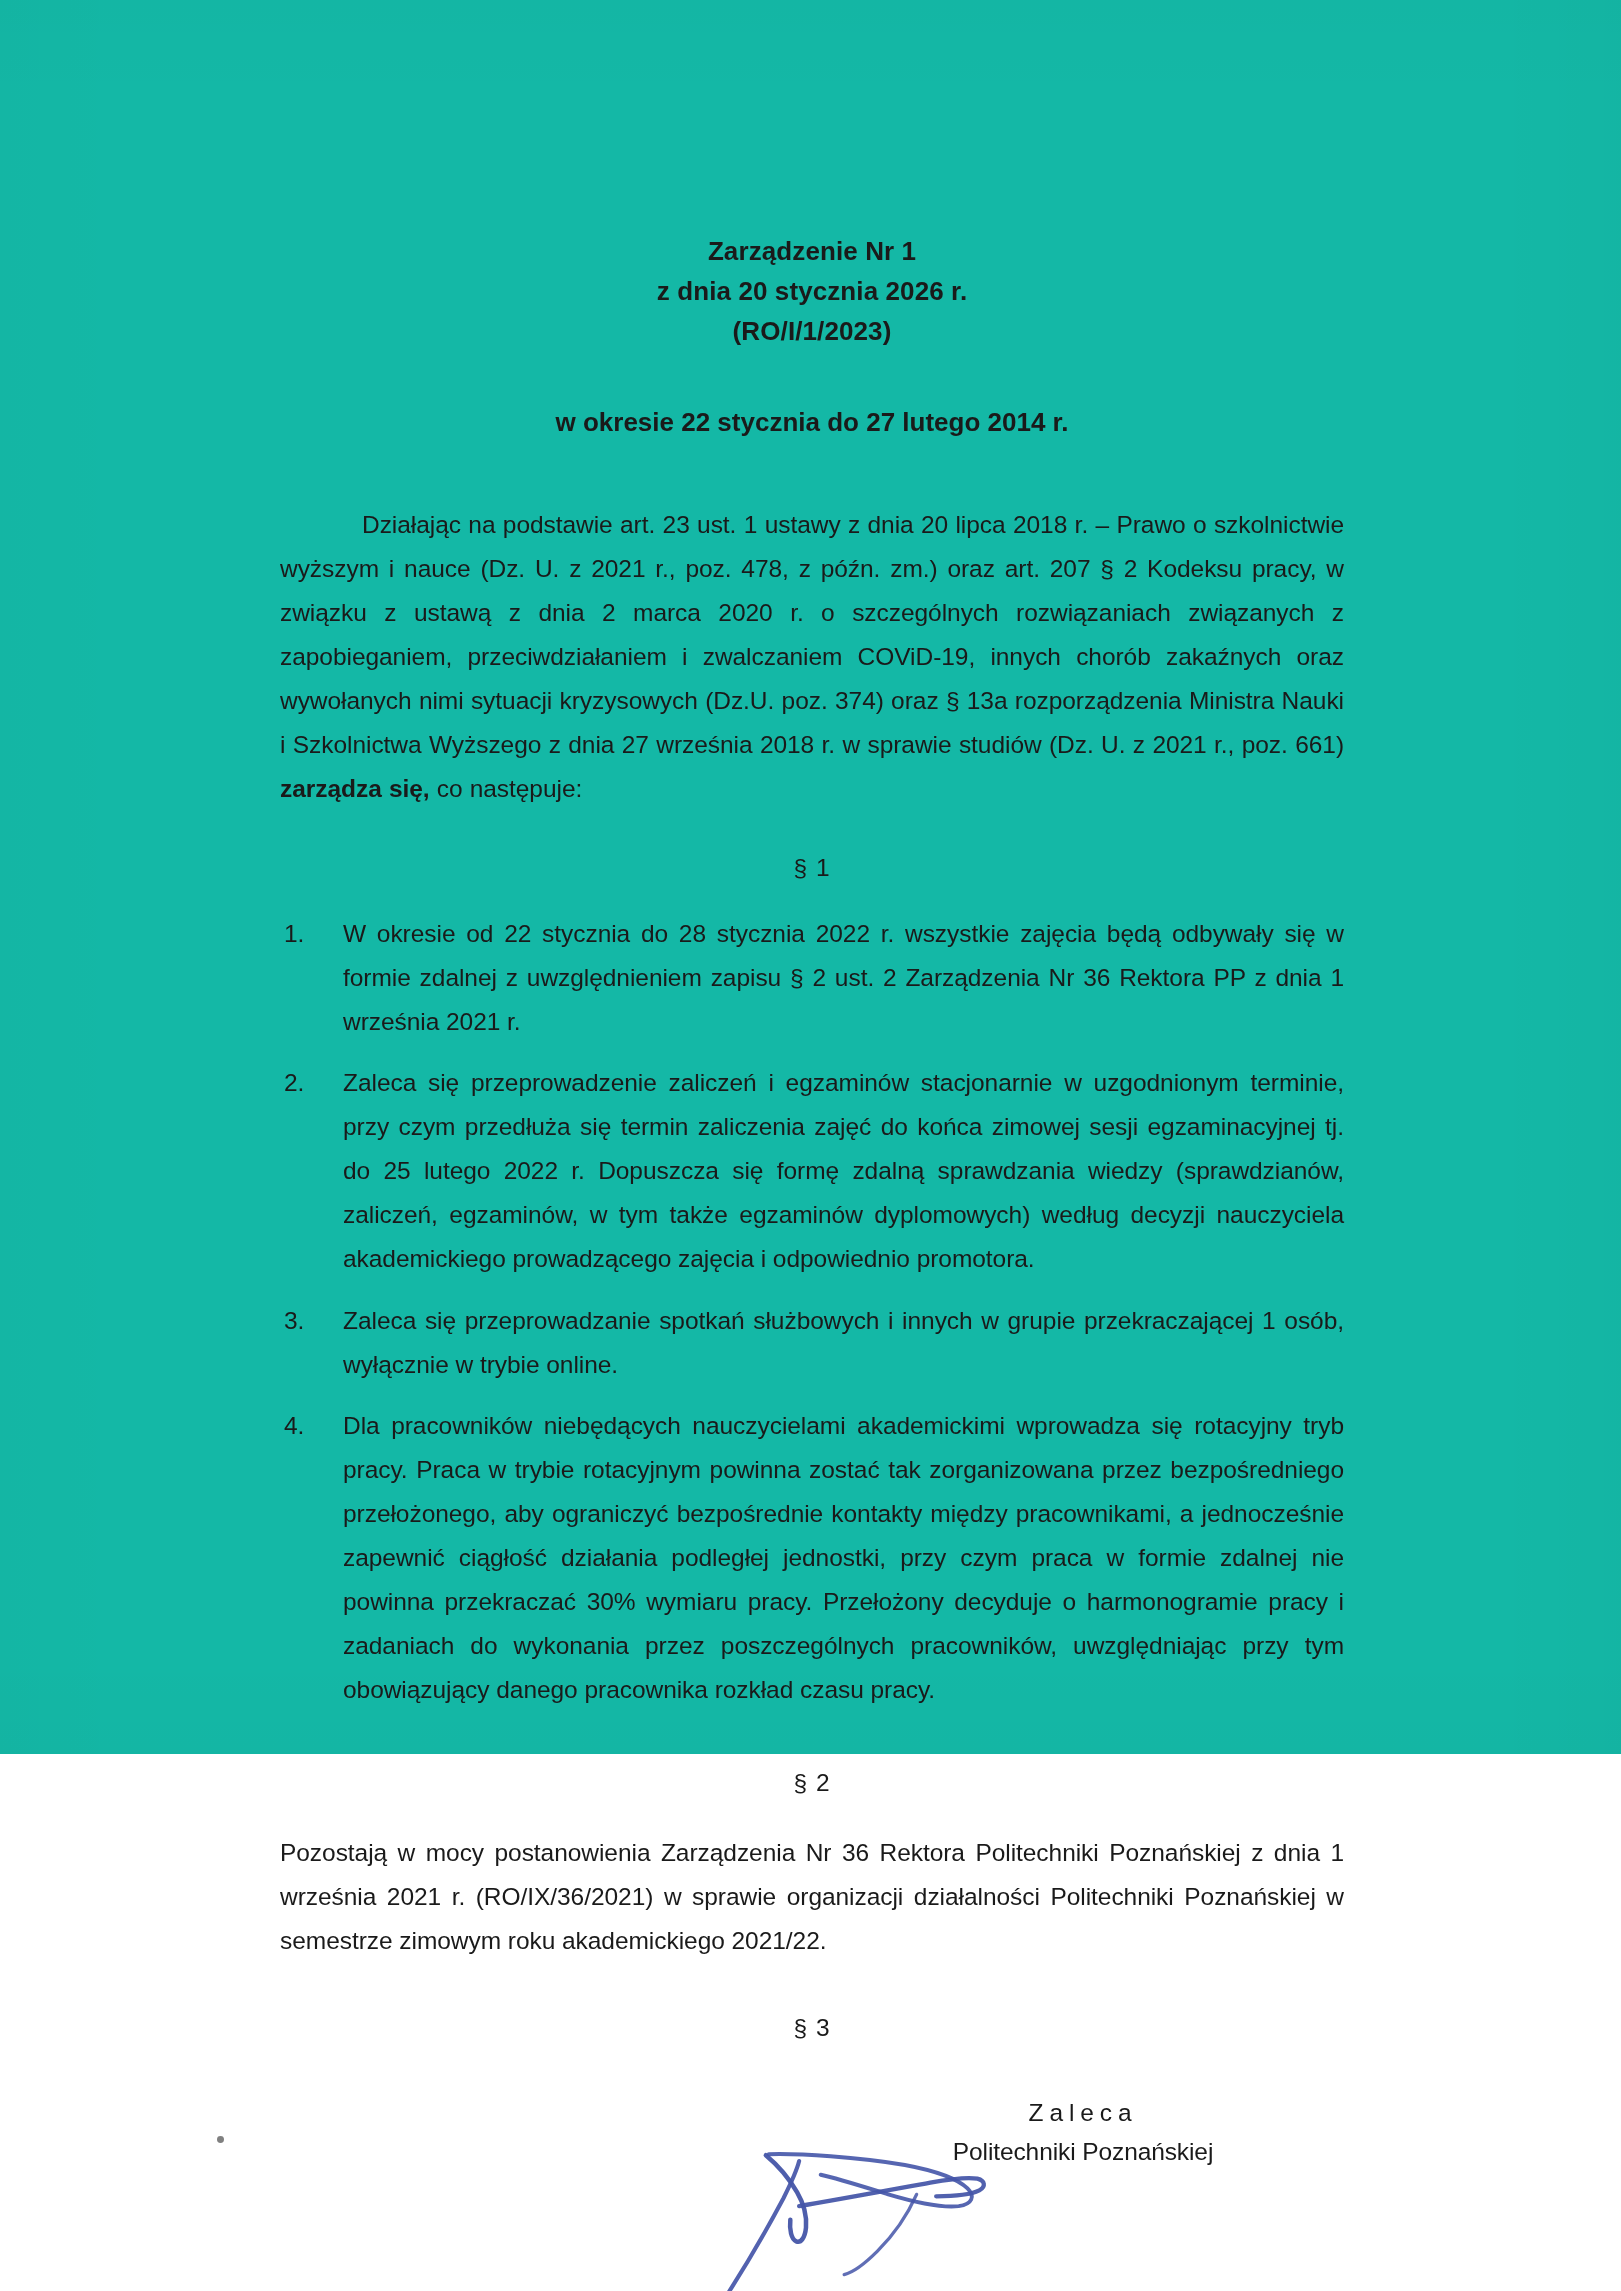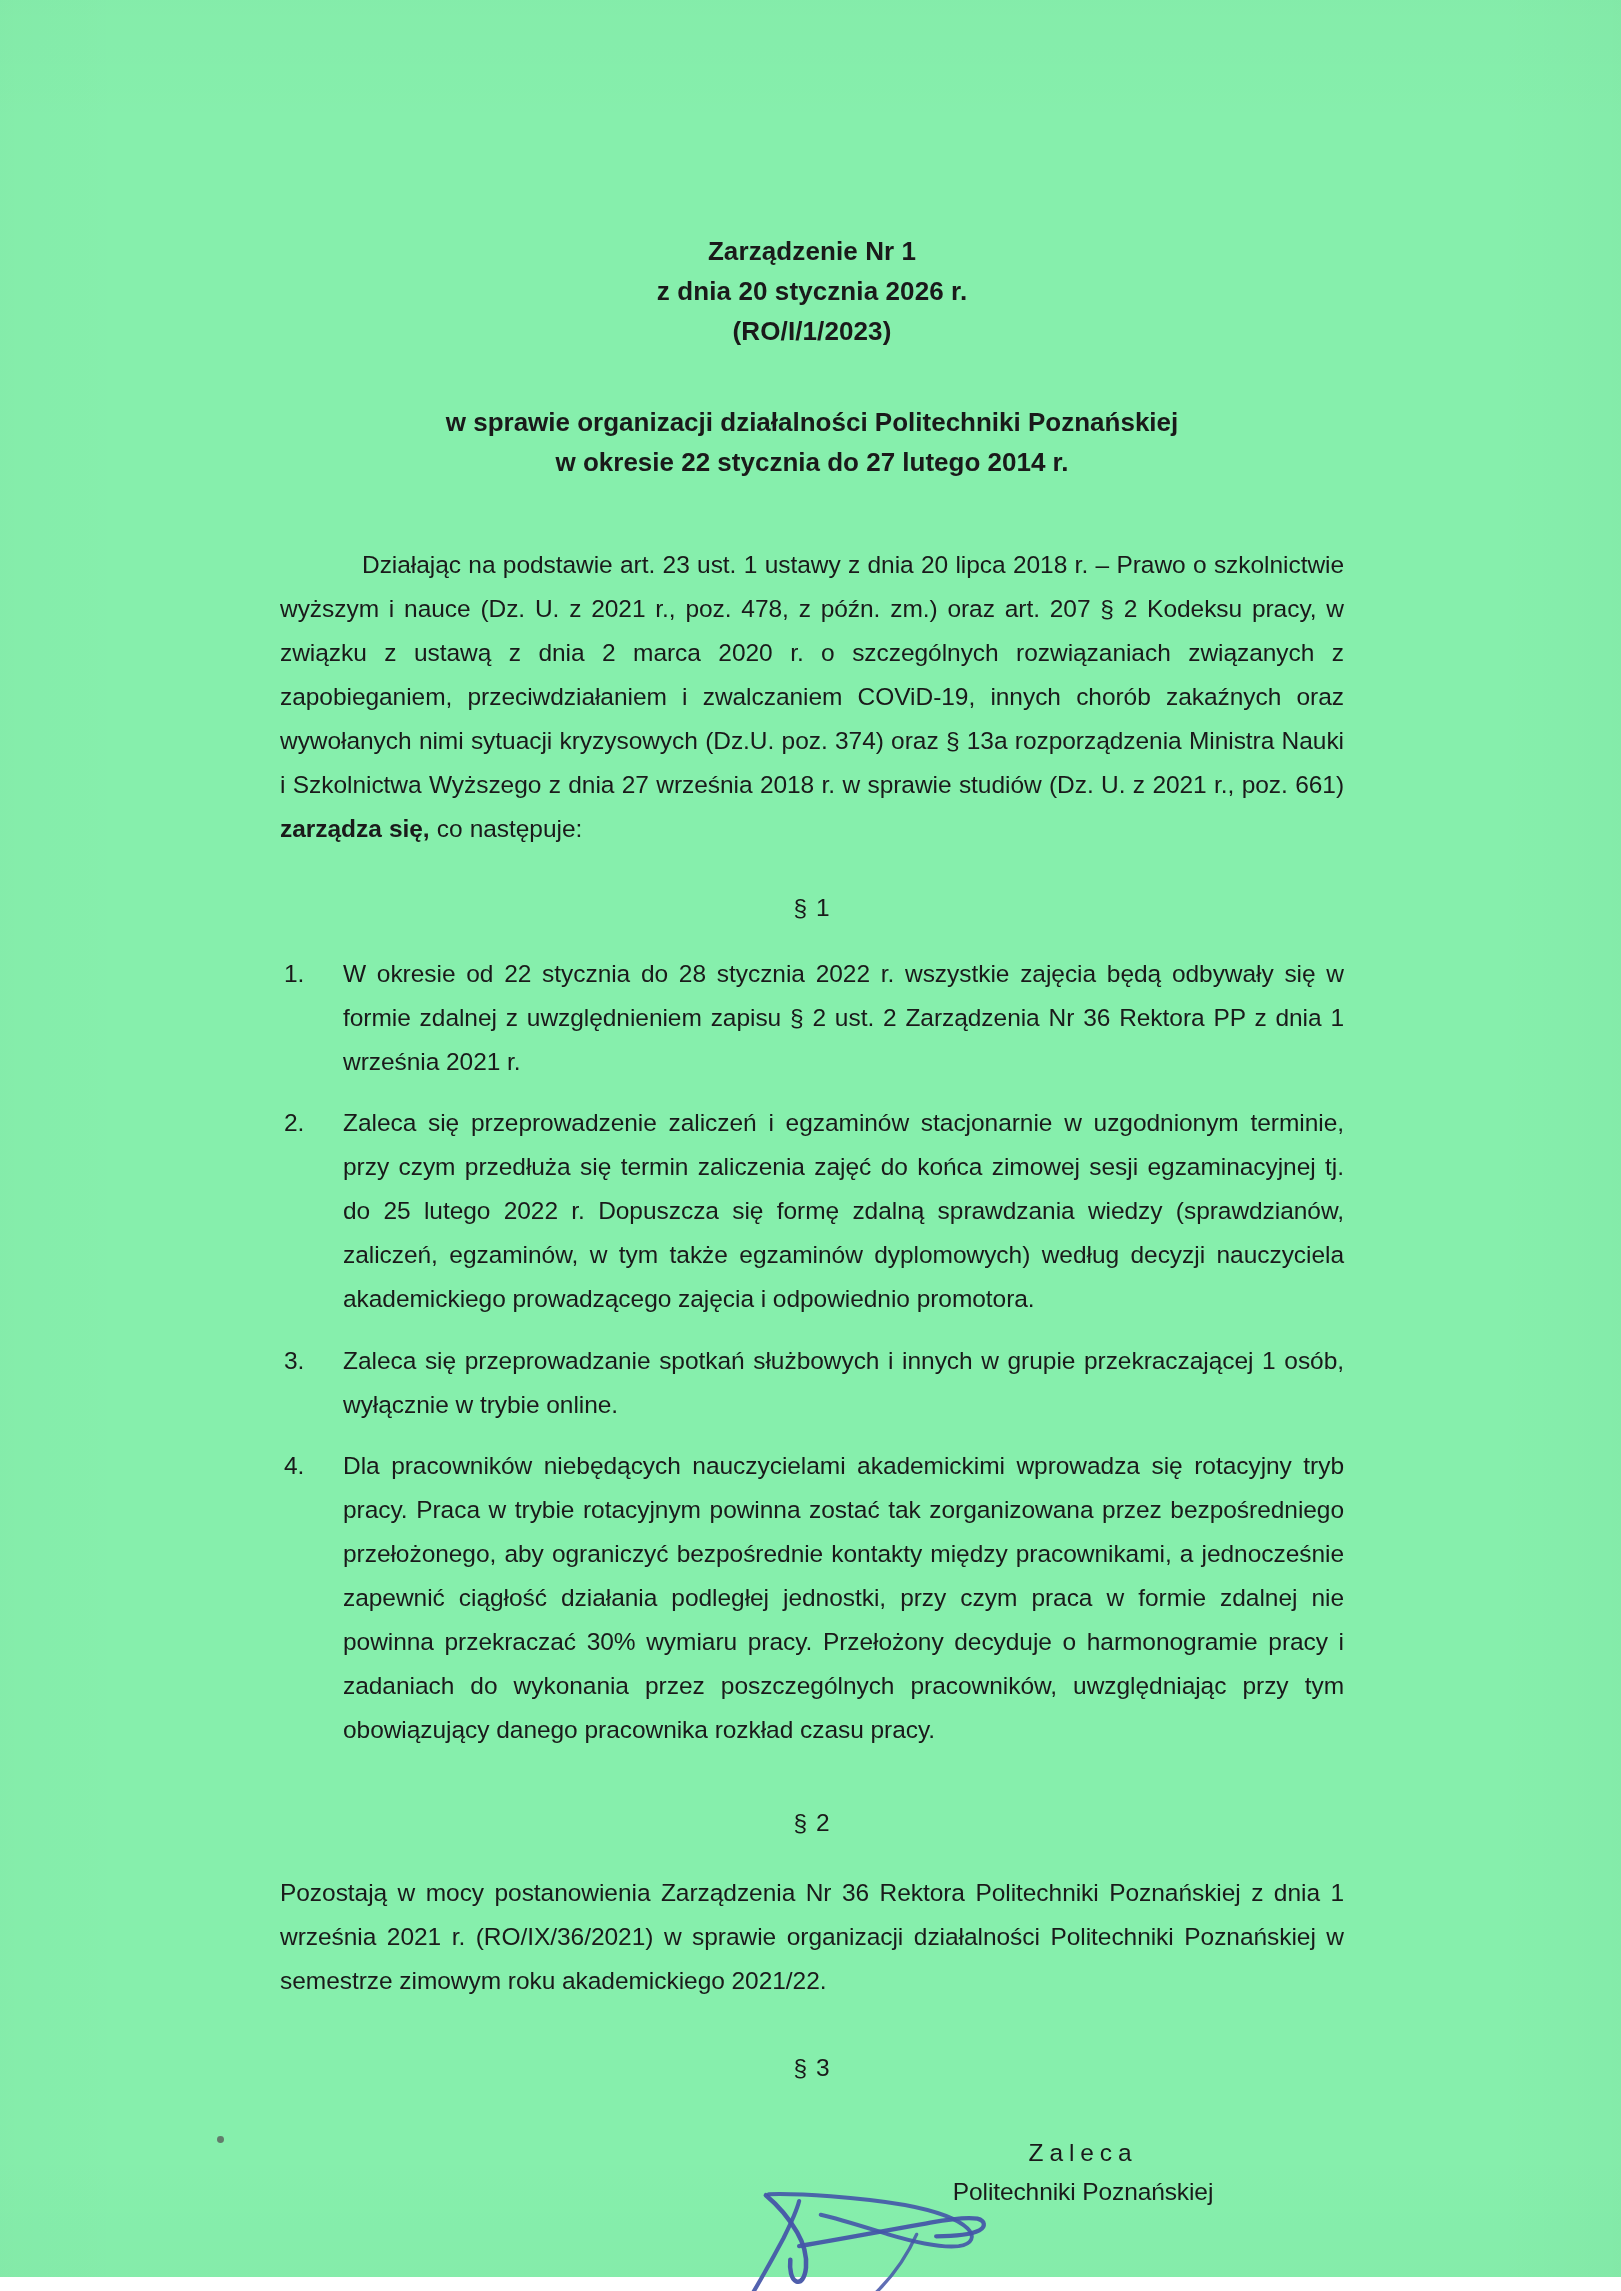--- a/index.html
+++ b/index.html
@@ -6,22 +6,22 @@
   html,body{margin:0;padding:0;background:#fff;}
   body{
     width:1621px;height:2292px;
     font-family:"Liberation Sans","DejaVu Sans",sans-serif;
     color:#1a1a1a;
     position:relative;
     overflow:hidden;
   }
   .page{
     position:relative;
-    width:1621px;height:2277px;
-    background:#86efac;
+    width:1621px;height:1754px;
+    background:#14b8a6;
     box-sizing:border-box;
   }
   
   .paper-tone{
     position:absolute;inset:0;
     background:
       linear-gradient(90deg, rgba(0,0,0,0.012) 0%, rgba(0,0,0,0) 8%, rgba(0,0,0,0) 92%, rgba(0,0,0,0.015) 100%),
       linear-gradient(180deg, rgba(0,0,0,0.010) 0%, rgba(0,0,0,0) 6%, rgba(0,0,0,0) 94%, rgba(0,0,0,0.012) 100%);
     pointer-events:none;
   }
@@ -156,21 +156,20 @@
 
   <div class="content">
 
     <div class="title-block">
       <span class="tline">Zarządzenie Nr 1</span>
       <span class="tline">z dnia 20 stycznia 2026 r.</span>
       <span class="tline">(RO/I/1/2023)</span>
     </div>
 
     <div class="subject-block">
-      <span class="tline">w sprawie organizacji działalności Politechniki Poznańskiej</span>
       <span class="tline">w okresie 22 stycznia do 27 lutego 2014 r.</span>
     </div>
 
     <p class="preamble"><span>Działając na podstawie art. 23 ust. 1 ustawy z dnia 20 lipca 2018 r. – Prawo o szkolnictwie wyższym i nauce (Dz. U. z 2021 r., poz. 478, z późn. zm.) oraz art. 207 § 2 Kodeksu pracy, w związku z ustawą z dnia 2 marca 2020 r. o szczególnych rozwiązaniach związanych z zapobieganiem, przeciwdziałaniem i zwalczaniem COViD-19, innych chorób zakaźnych oraz wywołanych nimi sytuacji kryzysowych (Dz.U. poz. 374) oraz § 13a rozporządzenia Ministra Nauki i Szkolnictwa Wyższego z dnia 27 września 2018 r. w sprawie studiów (Dz. U. z 2021 r., poz. 661) </span><b>zarządza się,</b><span> co następuje:</span></p>
 
     <div class="section-mark s1">§ 1</div>
 
     <ol class="items">
       <li>
         <span class="num">1.</span><span>W okresie od 22 stycznia do 28 stycznia 2022 r. wszystkie zajęcia będą odbywały się w formie zdalnej z uwzględnieniem zapisu § 2 ust. 2 Zarządzenia Nr 36 Rektora PP z dnia 1 września 2021 r.</span>

